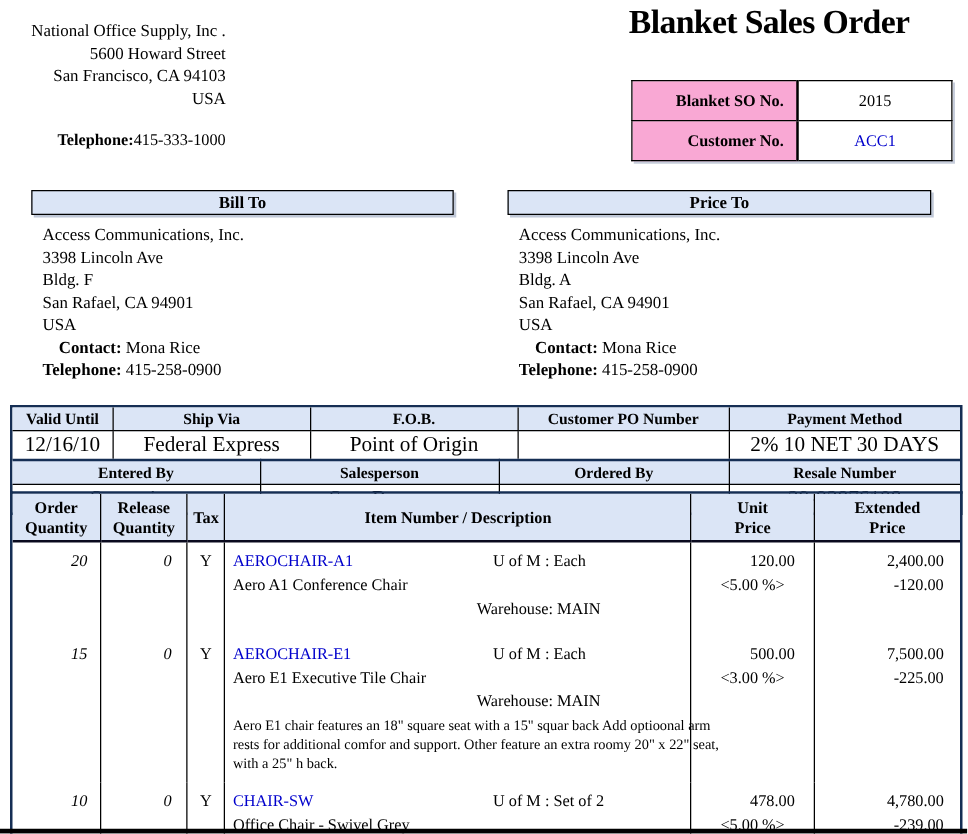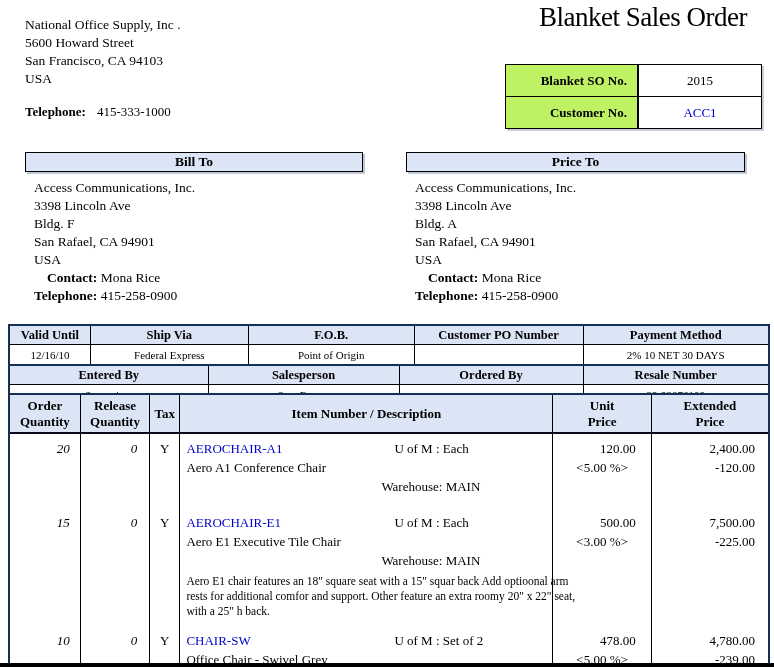--- a/index.html
+++ b/index.html
@@ -2,48 +2,48 @@
 <html><head>
 <meta charset="utf-8">
 <style>
   html,body{margin:0;padding:0;background:#fff;}
   .page{
     position:relative; width:774px; height:667px; overflow:hidden;
     background:#fff; color:#000;
     font-family:"Liberation Serif","DejaVu Serif",serif; font-size:13.5px;
   }
   
-  .vendor{position:absolute; left:25px; top:16px; line-height:18px;}
+  .vendor{position:absolute; left:25px; top:16px; line-height:18px;text-align:right;}
   .vendor .phone-line{margin-top:15px; font-size:13px;}
   .lbl{font-weight:bold;}
   .lblcol{display:inline-block; width:72px; font-weight:bold;}
   
-  .doc-title{position:absolute; left:503px; top:2px; width:244px; text-align:right;
-    font-size:27px; font-weight:normal; letter-spacing:-0.5px; white-space:nowrap;}
+  .doc-title{position:absolute; left:503px; top:2px; width:244px; text-align:left;
+    font-size:27px; font-weight:bold; letter-spacing:-0.5px; white-space:nowrap;}
   .so-table{position:absolute; left:505px; top:64px; width:240px;
     border-collapse:collapse; table-layout:fixed;
     box-shadow:2px 2px 0 rgba(130,145,175,.45);}
   .so-table td{border:1px solid #000; height:29px; font-size:13px;}
-  .so-table td.k{background:#bef264; font-weight:bold; text-align:right; padding-right:10px; width:120px;}
+  .so-table td.k{background:#f9a8d4; font-weight:bold; text-align:right; padding-right:10px; width:120px;}
   .so-table td.v{text-align:center; border-left:2px solid #000; width:120px;}
   .link{color:#0000cc;margin-left:16px;}
   
   .addr{position:absolute; top:152px;}
   .addr.bill{left:25px; width:338px;}
   .addr.ship{left:406px; width:339px;}
   .addr-header{background:#dbe5f6; border:1px solid #000; height:18px; line-height:18px;
     text-align:center; font-weight:bold; font-size:13.5px;
     box-shadow:2px 2px 0 rgba(130,145,175,.5);}
   .addr-body{padding:7px 0 0 9px; line-height:18px;}
   .addr-body .contact-line{padding-left:13px;}
   
   .terms-wrap{position:absolute; left:8px; top:324px; width:758px; border:2px solid #152e54;}
   .terms{width:100%; border-collapse:collapse; table-layout:fixed;}
   .terms th{background:#dbe5f6; font-weight:bold; font-size:12.5px; height:16px; border:1px solid #000;}
-  .terms td{text-align:center; font-size:11px; height:17px; border:1px solid #000;}
+  .terms td{text-align:center; font-size:17px; height:17px; border:1px solid #000;}
   .terms th:first-child,.terms td:first-child{border-left:none;}
   .terms th:last-child,.terms td:last-child{border-right:none;margin-top:26px;}
   .terms tr:first-child th{border-top:none;}
   .terms tr:last-child td{border-bottom:none;}
   .terms.second{border-top:2px solid #152e54;}
   
   .items-wrap{position:absolute; left:8px; top:393px; width:758px; height:274px;
     overflow:hidden; border:2px solid #152e54; border-bottom:none;}
   .items{width:100%; border-collapse:collapse; table-layout:fixed;}
   .items thead th{background:#dbe5f6; font-weight:bold; font-size:13px; height:35px;

